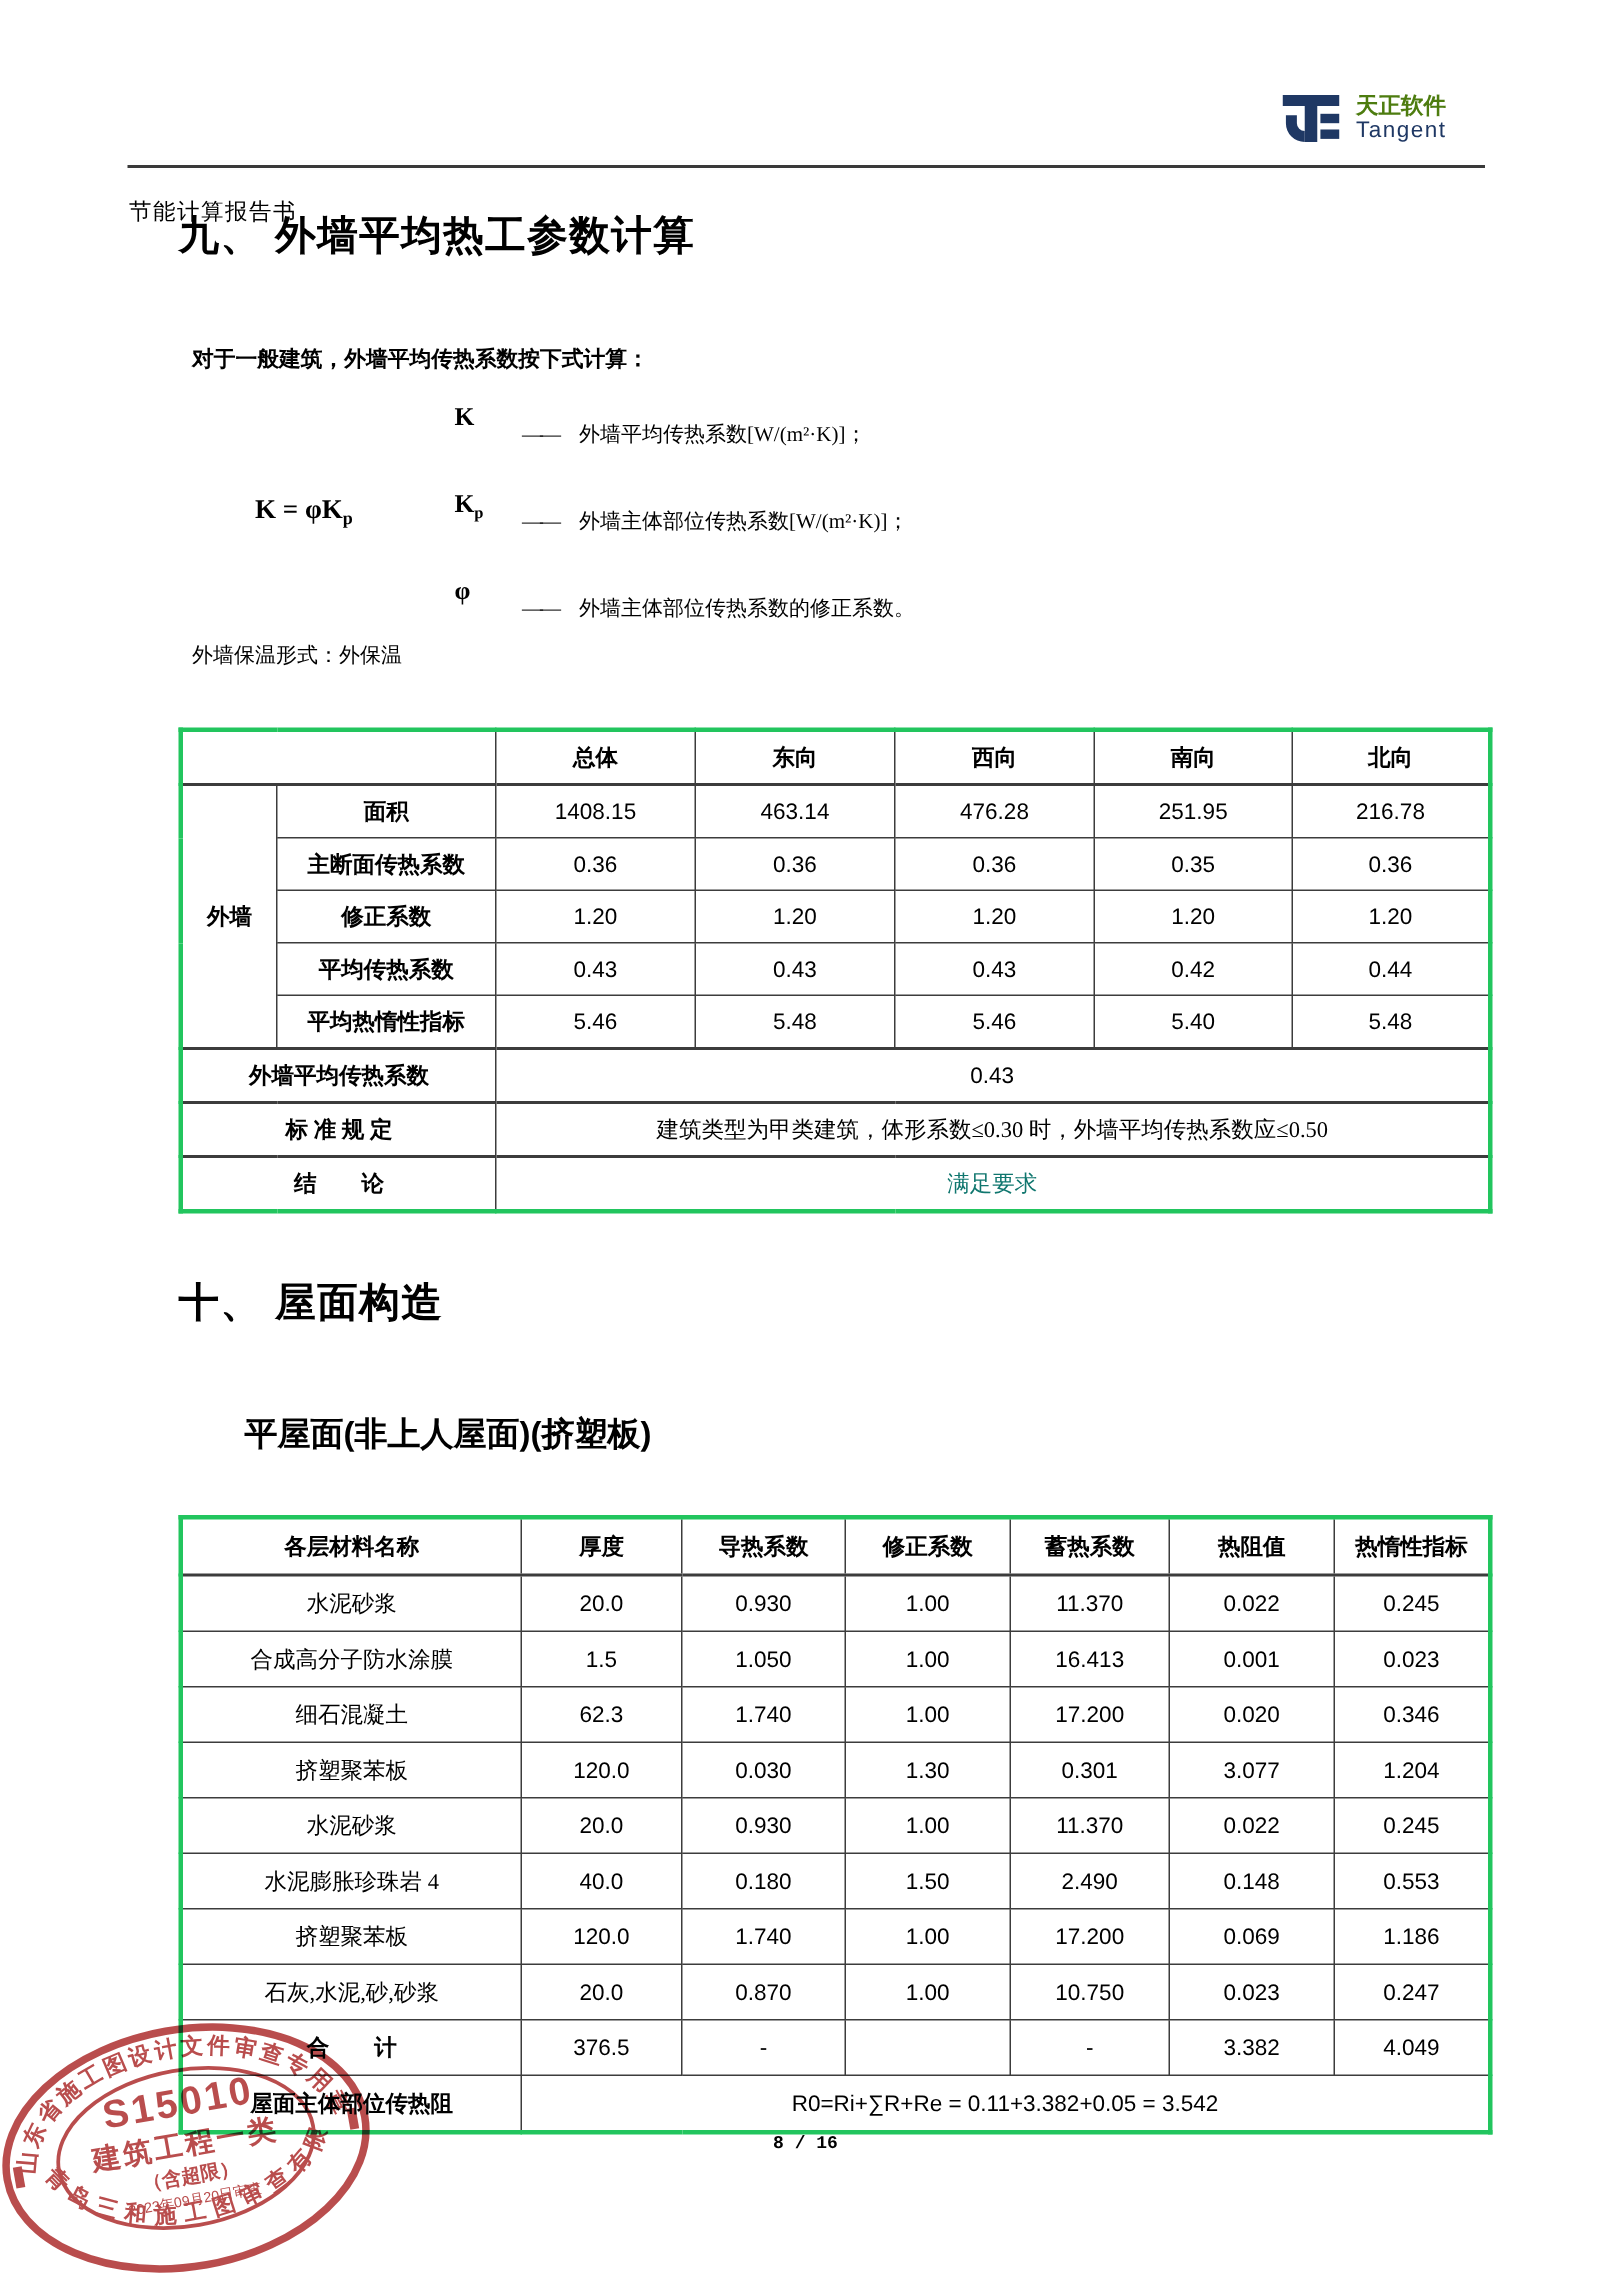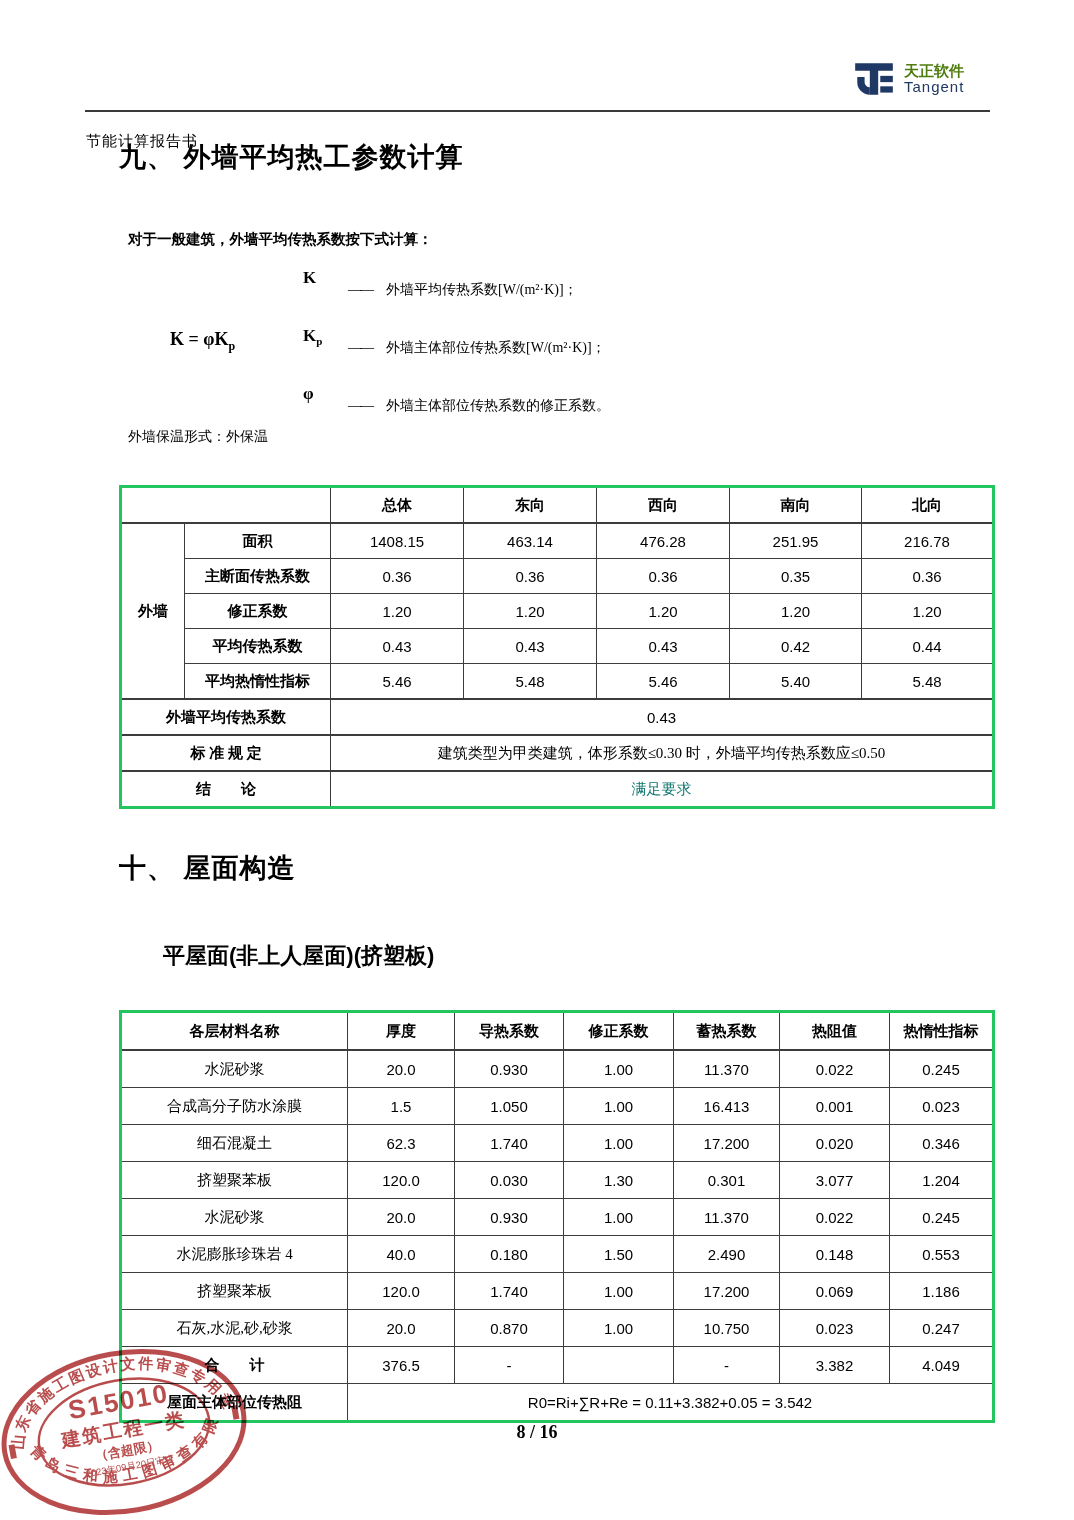--- a/index.html
+++ b/index.html
@@ -43,21 +43,21 @@
   td.zh-label{font-weight:bold;}
   td.num{font-family:"Liberation Sans",sans-serif;font-size:14.5px;}
   td.left{text-align:left;padding-left:10px;}
   td.mat{text-align:left;padding-left:10px;}
   tr.hdr td{font-weight:bold;border-bottom-width:2px;}
   tr.thick td{border-top-width:2px;}
   td.small-zh{font-size:14.5px;}
 
   
   .page-number{position:absolute;left:0;top:1422px;width:1074px;text-align:center;
-               font-family:Liberation Serif, serif;font-weight:bold;font-size:18px;}
+               font-family:Liberation Mono, monospace;font-weight:bold;font-size:12px;}
 
   
   .stamp{position:absolute;left:-8px;top:1340px;width:280px;height:190px;opacity:.88;mix-blend-mode:multiply;z-index:9;}
 </style>
 </head>
 <body>
 
 <div class="page">
 
   <div class="doc-header-title">节能计算报告书</div>

